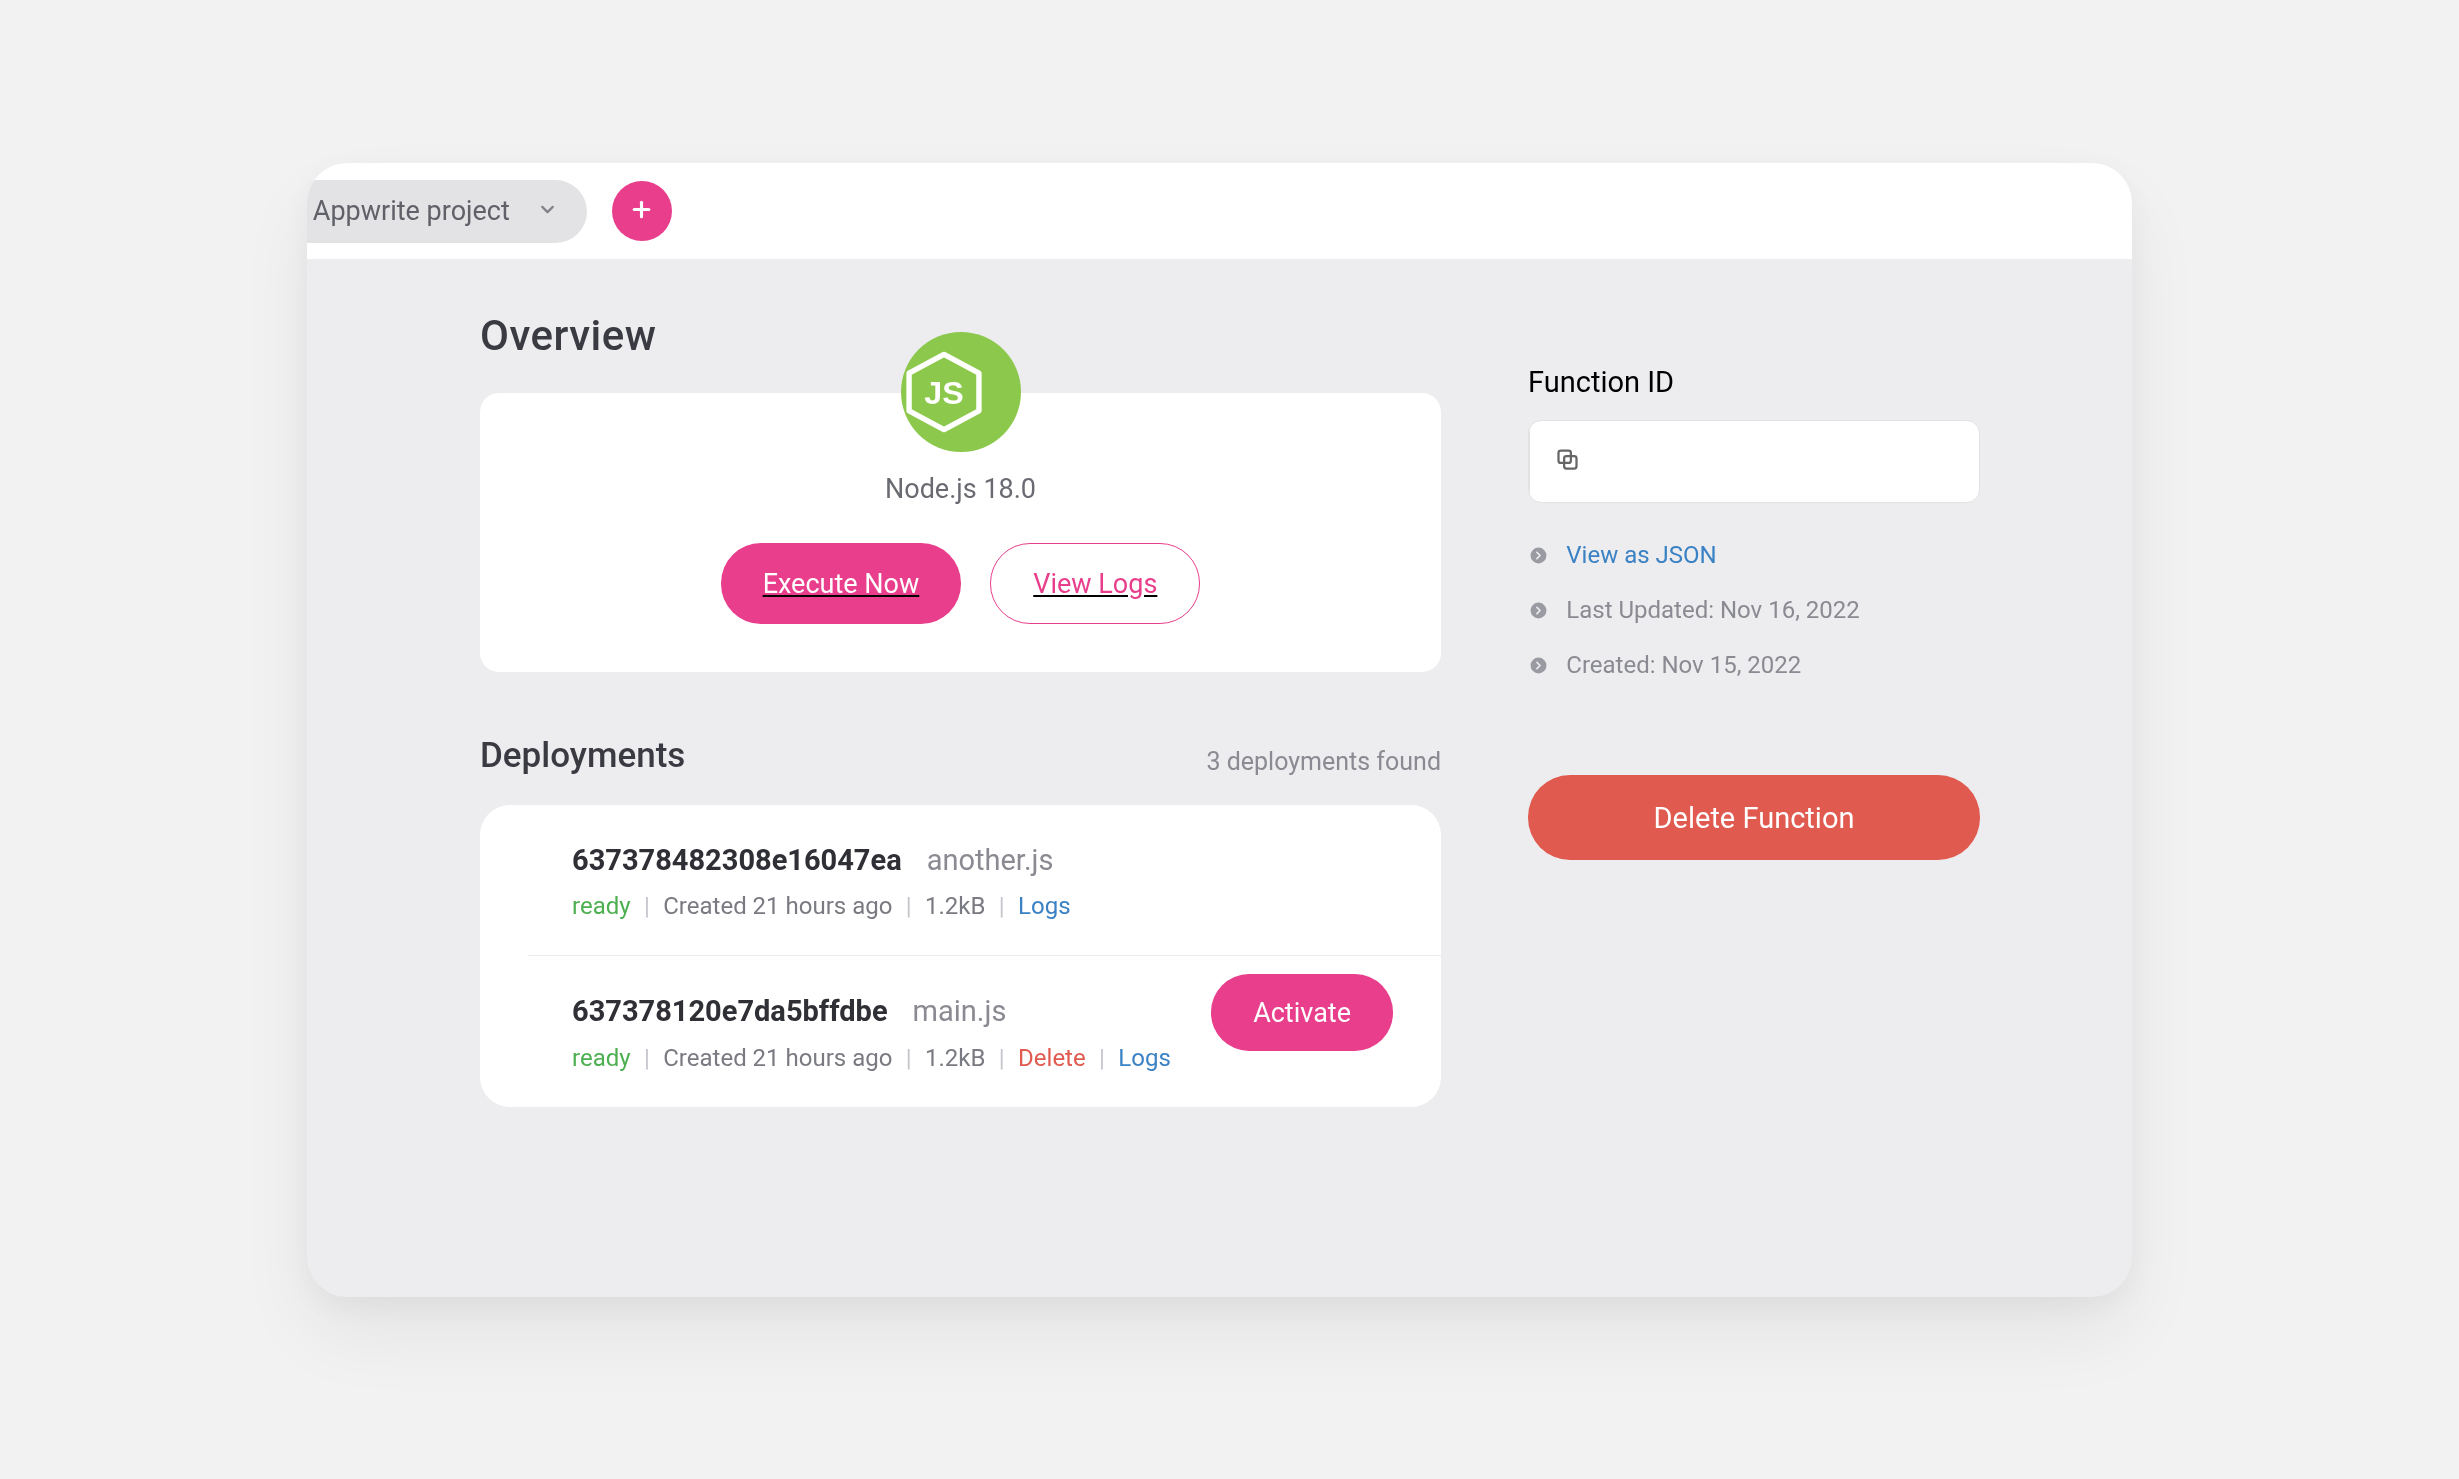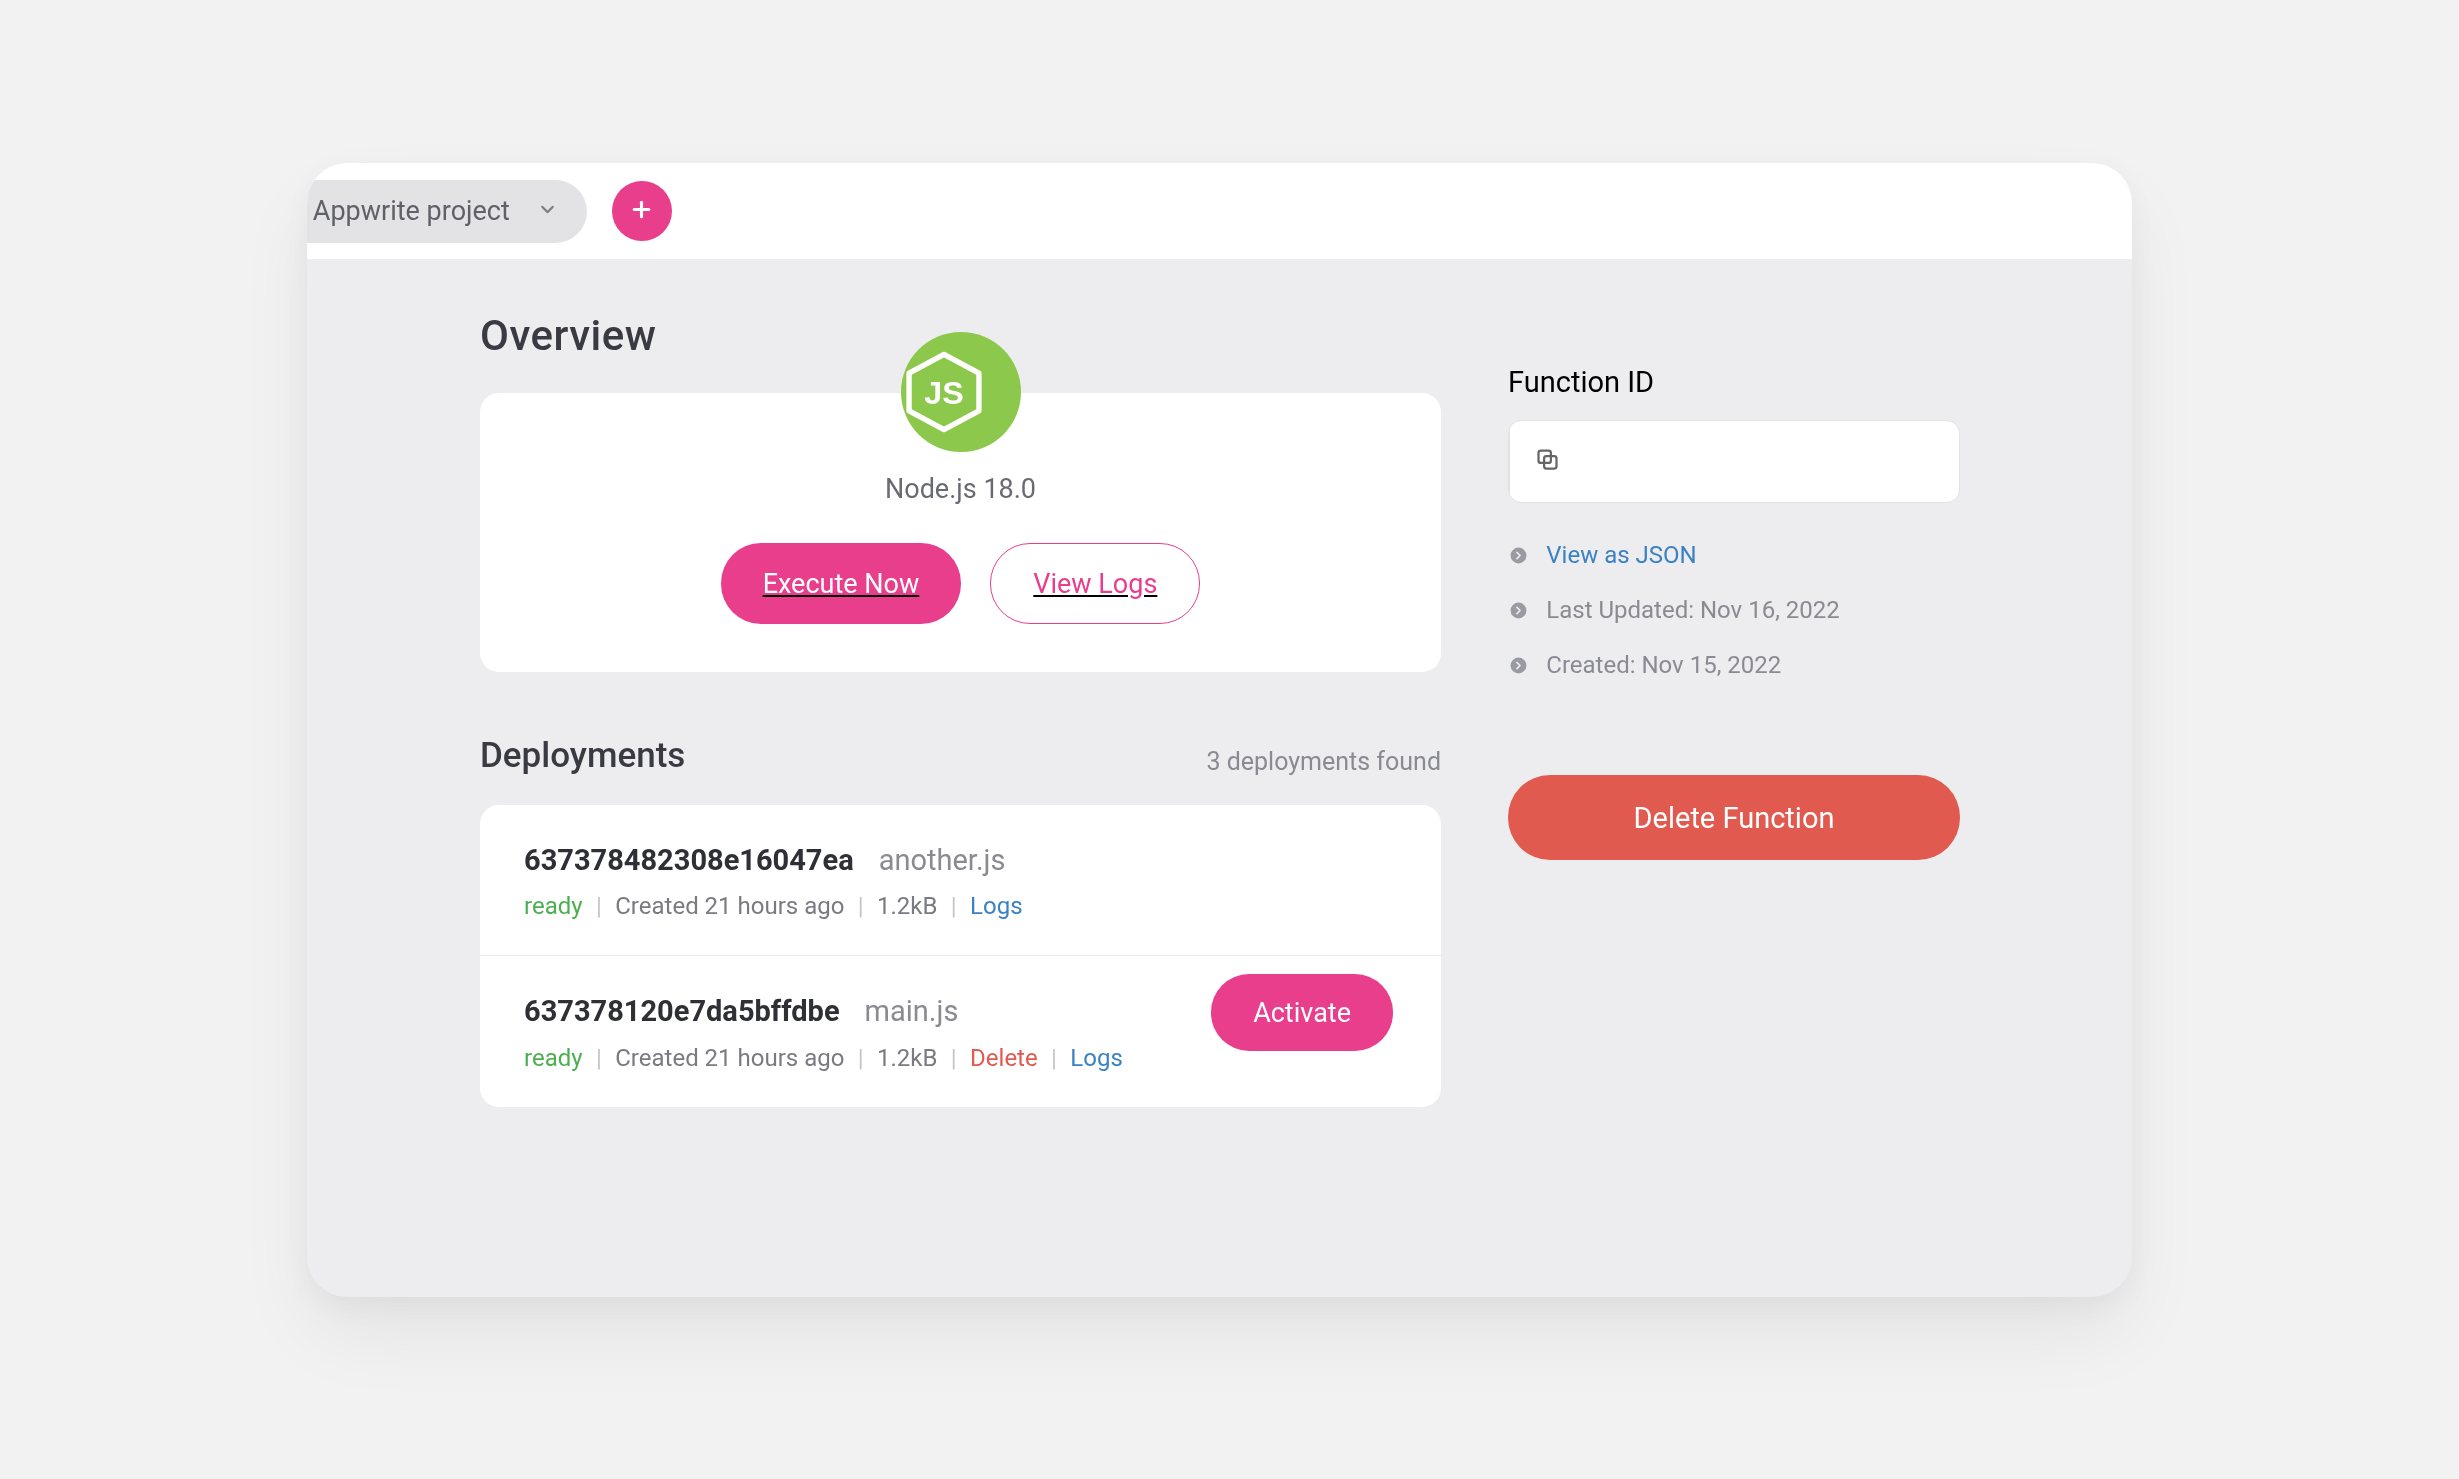--- a/index.html
+++ b/index.html
@@ -58,21 +58,21 @@
     display: flex;
     align-items: center;
     justify-content: center;
     margin-left: 25px;
     color: #fff;
     cursor: pointer;
   }
   .content {
     display: flex;
     padding: 52px 67px 0 173px;
-    gap: 67px;
+    gap: 87px;
   }
   .left-col { flex: 0 0 961px; }
   .right-col { flex: 0 0 452px; }
 
   h1.overview {
     font-size: 42px;
     font-weight: 500;
     color: #3a3a42;
     margin-bottom: 33px;
     letter-spacing: 0.5px;
@@ -138,22 +138,23 @@
     font-weight: 500;
     color: #3a3a42;
   }
   .dep-count {
     font-size: 25px;
     color: #8a8a92;
   }
 
   .dep-list {
     background: #fff;
-    border-radius: 19px;
+    border-radius: 30px;
     overflow: hidden;
+    padding-left: 48px;
   }
   .dep-item {
     padding: 38px 44px 35px;
     border-bottom: 1px solid #eceaea;
     position: relative;
   }
   .dep-row1 {
     display: flex;
     align-items: baseline;
     gap: 25px;

